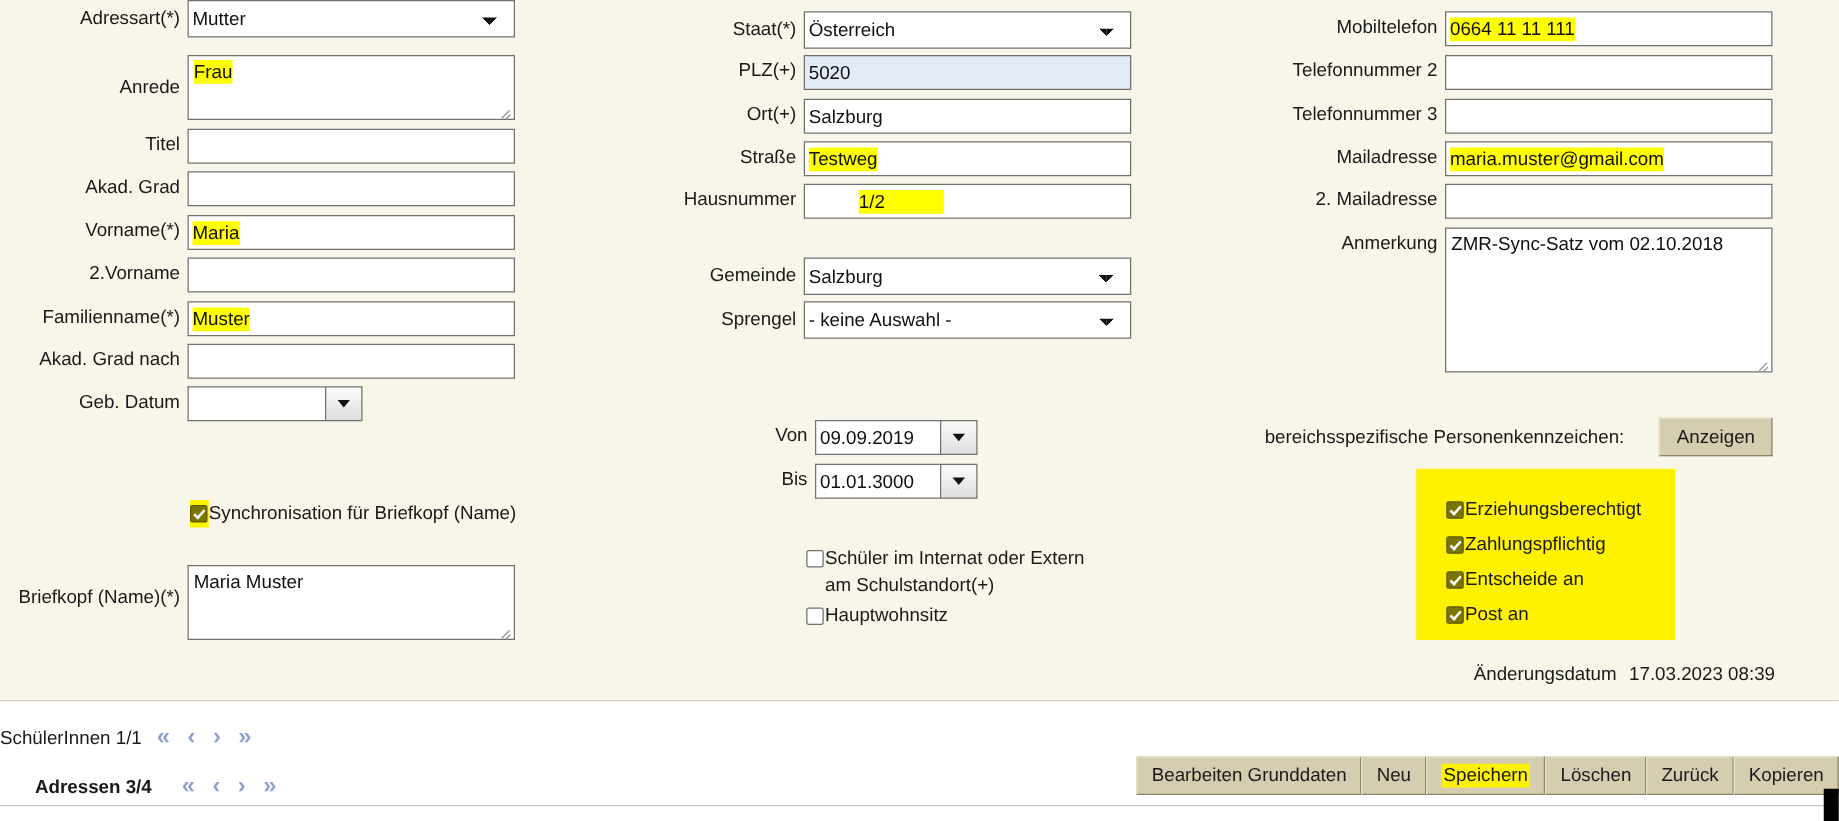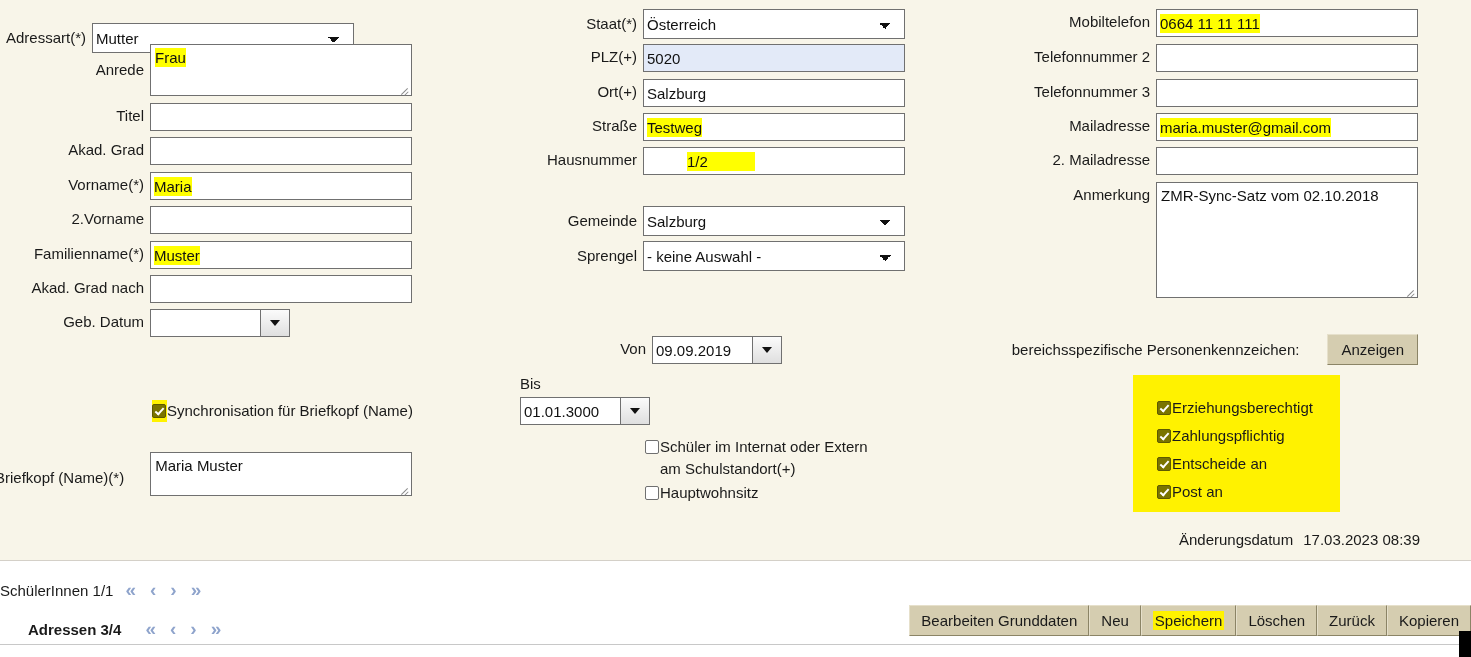--- a/index.html
+++ b/index.html
@@ -208,21 +208,21 @@
     background: #000000;
   }
 </style>
 </head>
 <body>
 
 <div class="form-area">
 
   <div class="col col-left">
 
-    <div class="row" style="position:absolute; left:0; top:23px; width:354px;">
+    <div class="row" style="position:absolute; left:0; top:0; width:412px;">
       <div class="lbl" style="line-height:30px;">Adressart(*)</div>
       <div class="sel" style="width:262px; display:flex; align-items:center;">
         <span>Mutter</span>
       </div>
     </div>
 
     <div class="row" style="position:absolute; left:0; top:44px; width:412px;">
       <div class="lbl" style="line-height:52px;">Anrede</div>
       <div class="fakearea" style="width:262px; height:52px;">
         <span class="hl">Frau</span>
@@ -286,21 +286,21 @@
 
     <div class="cbrow" style="position:absolute; left:152px; top:400px;">
       <span class="yellowbox" style="display:inline-flex; padding:0 0 0 0;">
         <span class="cbox checked" style="margin:4px 1px 4px 0;"></span>
       </span>
       <span class="cblabel">Synchronisation für Briefkopf (Name)</span>
     </div>
 
     <div class="row" style="position:absolute; left:-5px; top:452px; width:417px;">
       <div class="lbl" style="line-height:52px;">Briefkopf (Name)(*)</div>
-      <div class="fakearea" style="width:262px; height:44px;margin-left:20px;">
+      <div class="fakearea" style="width:262px; height:60px;">
         <span>Maria Muster</span>
         <span class="resizer"></span>
       </div>
     </div>
   </div>
 
   <div class="col col-mid">
 
     <div class="row" style="position:absolute; left:0; top:9px; width:385px;">
       <div class="lbl" style="line-height:30px;">Staat(*)</div>
@@ -356,21 +356,21 @@
       <div class="datefield">
         <div class="fakefield" style="width:100px; border-right:none;">
           <span>09.09.2019</span>
         </div>
         <div class="dbtn">
           <i></i>
         </div>
       </div>
     </div>
 
-    <div class="row" style="position:absolute; left:0; top:371px; width:262px;flex-direction:column;">
+    <div class="row" style="position:absolute; left:0; top:371px; width:262px;">
       <div class="lbl">Bis</div>
       <div class="datefield">
         <div class="fakefield" style="width:100px; border-right:none;">
           <span>01.01.3000</span>
         </div>
         <div class="dbtn">
           <i></i>
         </div>
       </div>
     </div>

